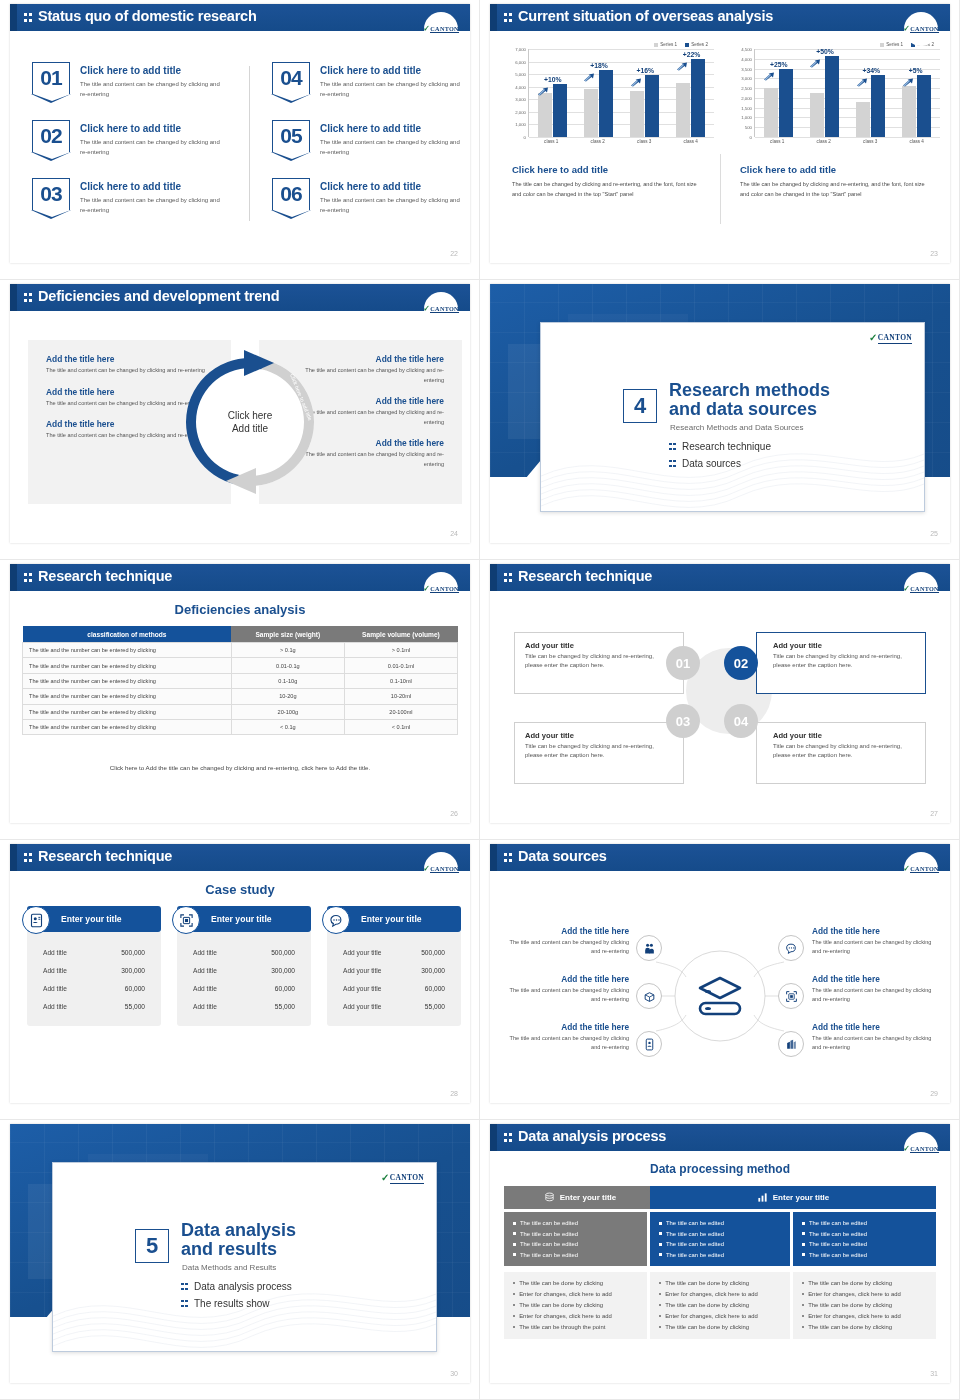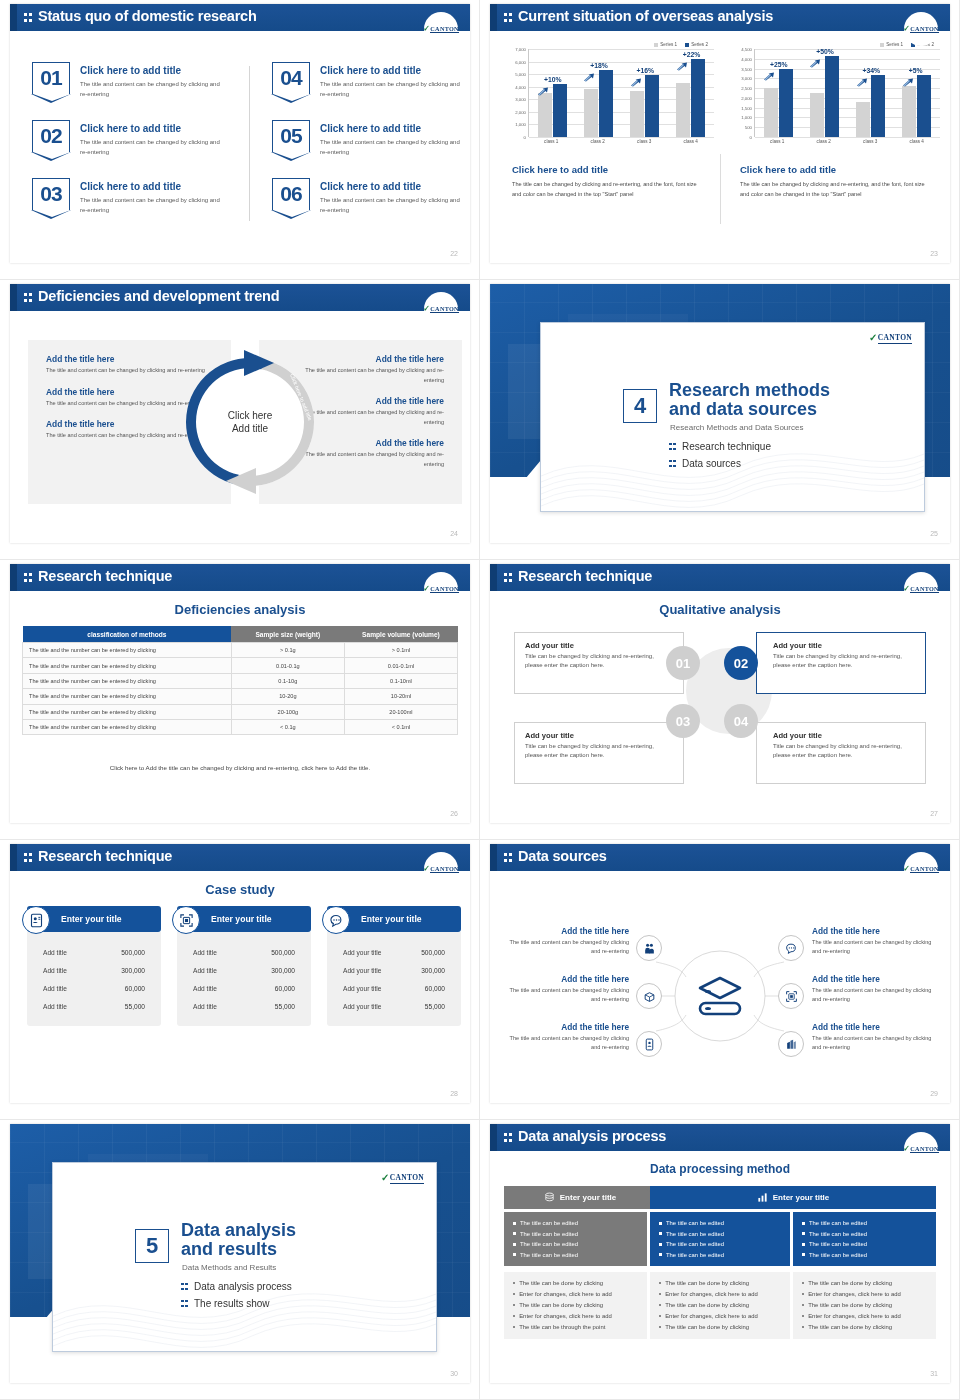--- a/index.html
+++ b/index.html
@@ -729,21 +729,20 @@
           </div>
         <div class="hdr-title">Research technique</div>
       </div>
       <div class="hdr-underline"></div>
       <div class="logo-circle">
         <div class="logo-wrap">
             <span class="logo-check">✓</span>
             <span class="logo-text">CANTON</span>
           </div>
       </div>
-      <div class="ctr-title">Qualitative analysis</div>
 
       <div style="position:absolute;left:196px;top:84px;width:86px;height:86px;border-radius:50%;background:#ededed;"></div>
 
       <div class="qa-box" style="left:24px;top:68px;padding:8px 10px;">
         <div class="qa-t">Add your title</div>
         <div class="qa-d">Title can be changed by clicking and re-entering, please enter the caption here.</div>
       </div>
       <div class="qa-box hl" style="left:266px;top:68px;padding:8px 10px 8px 16px;">
         <div class="qa-t">Add your title</div>
         <div class="qa-d">Title can be changed by clicking and re-entering, please enter the caption here.</div>

